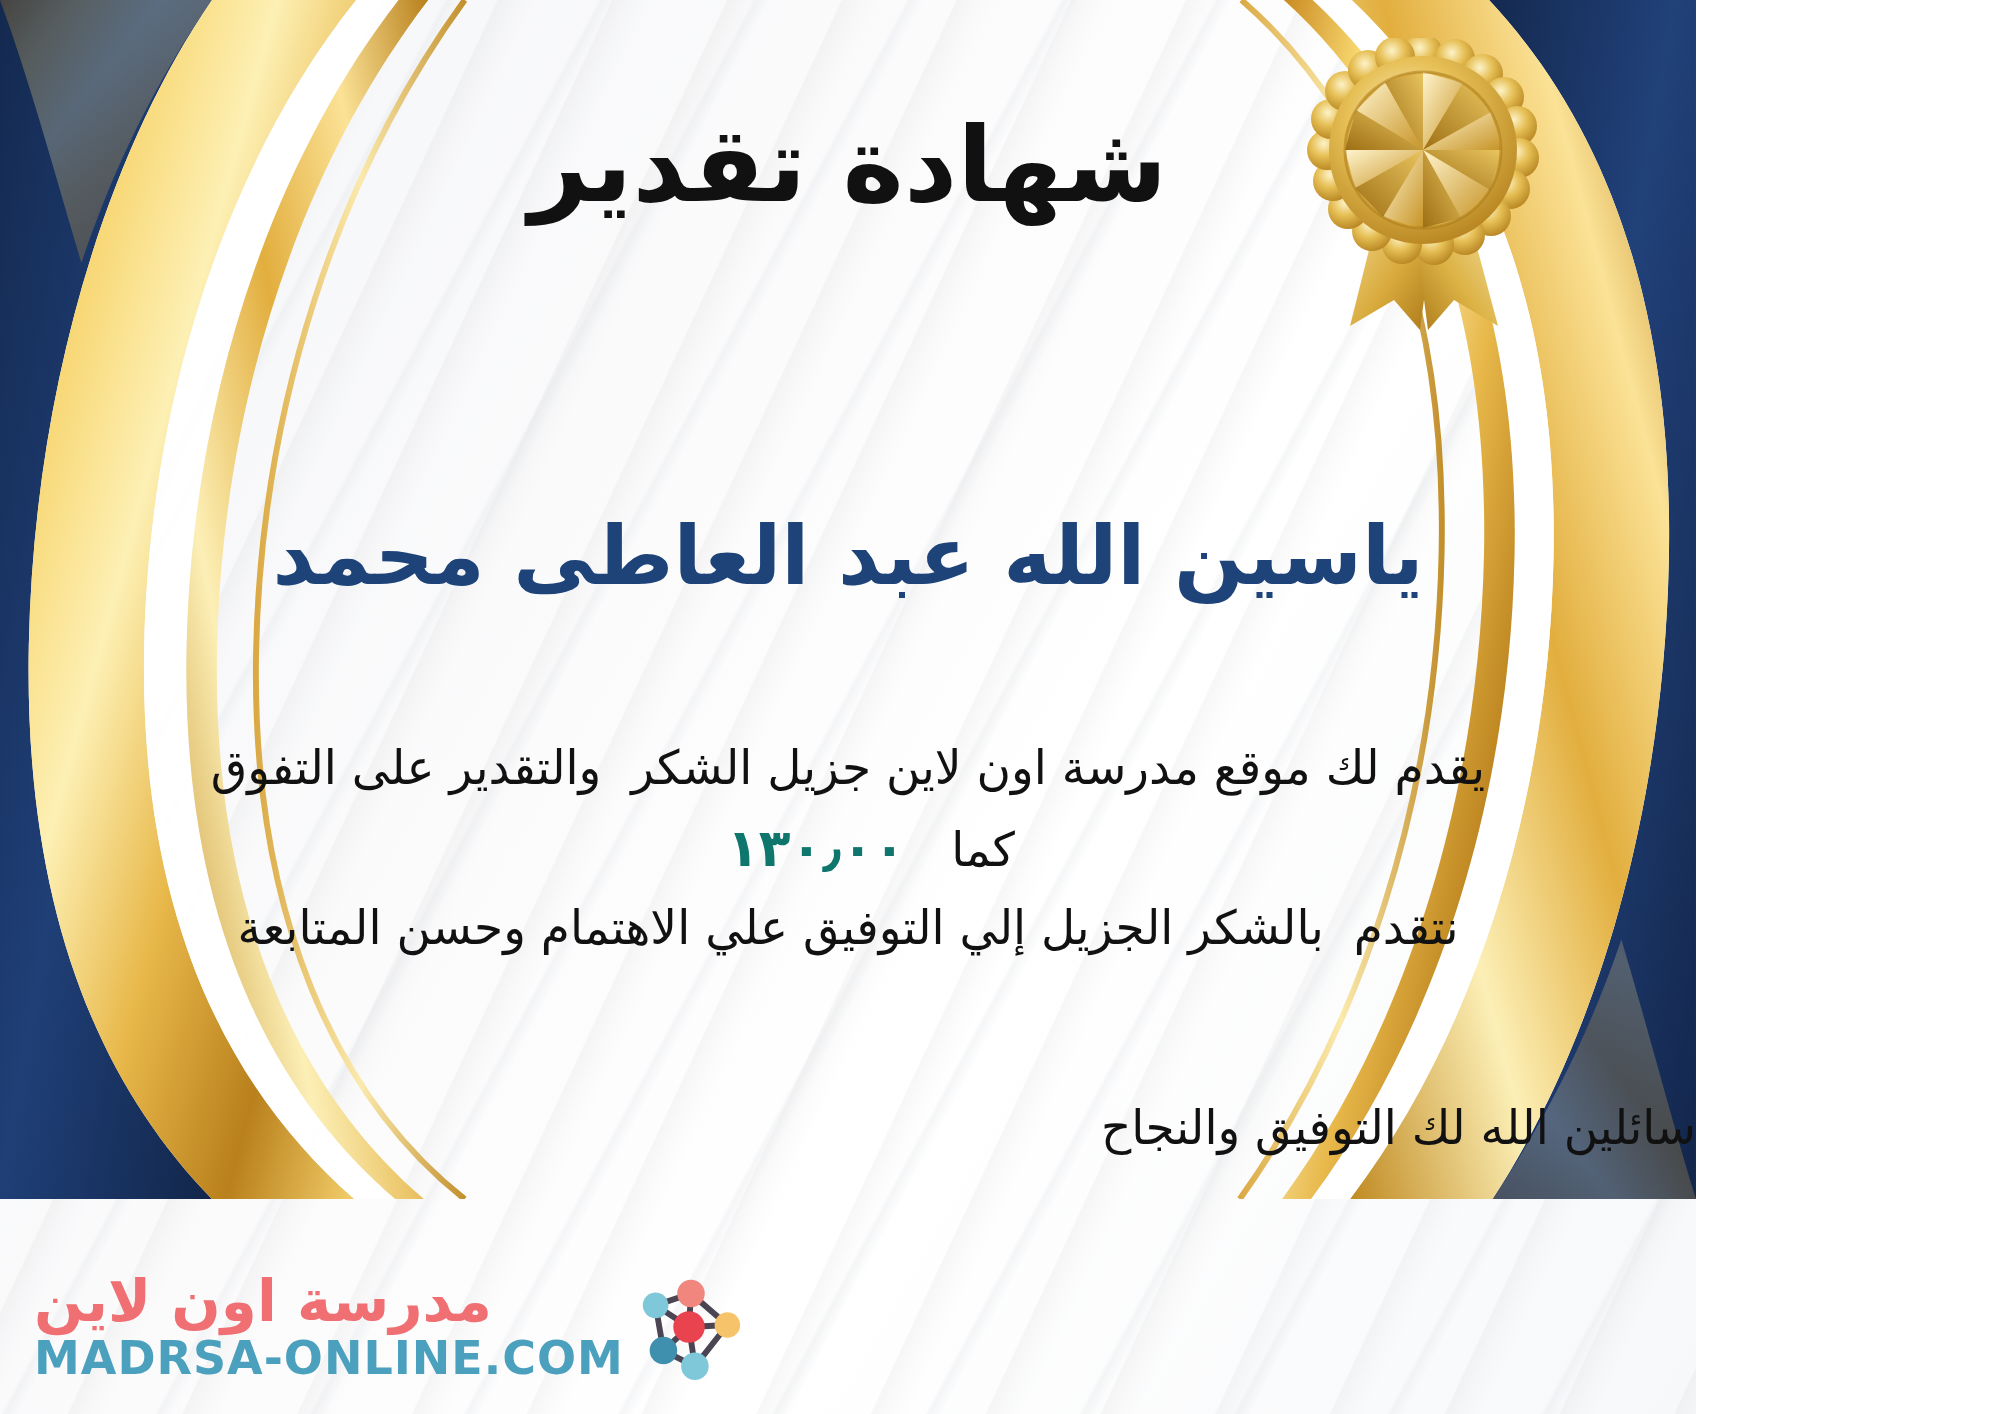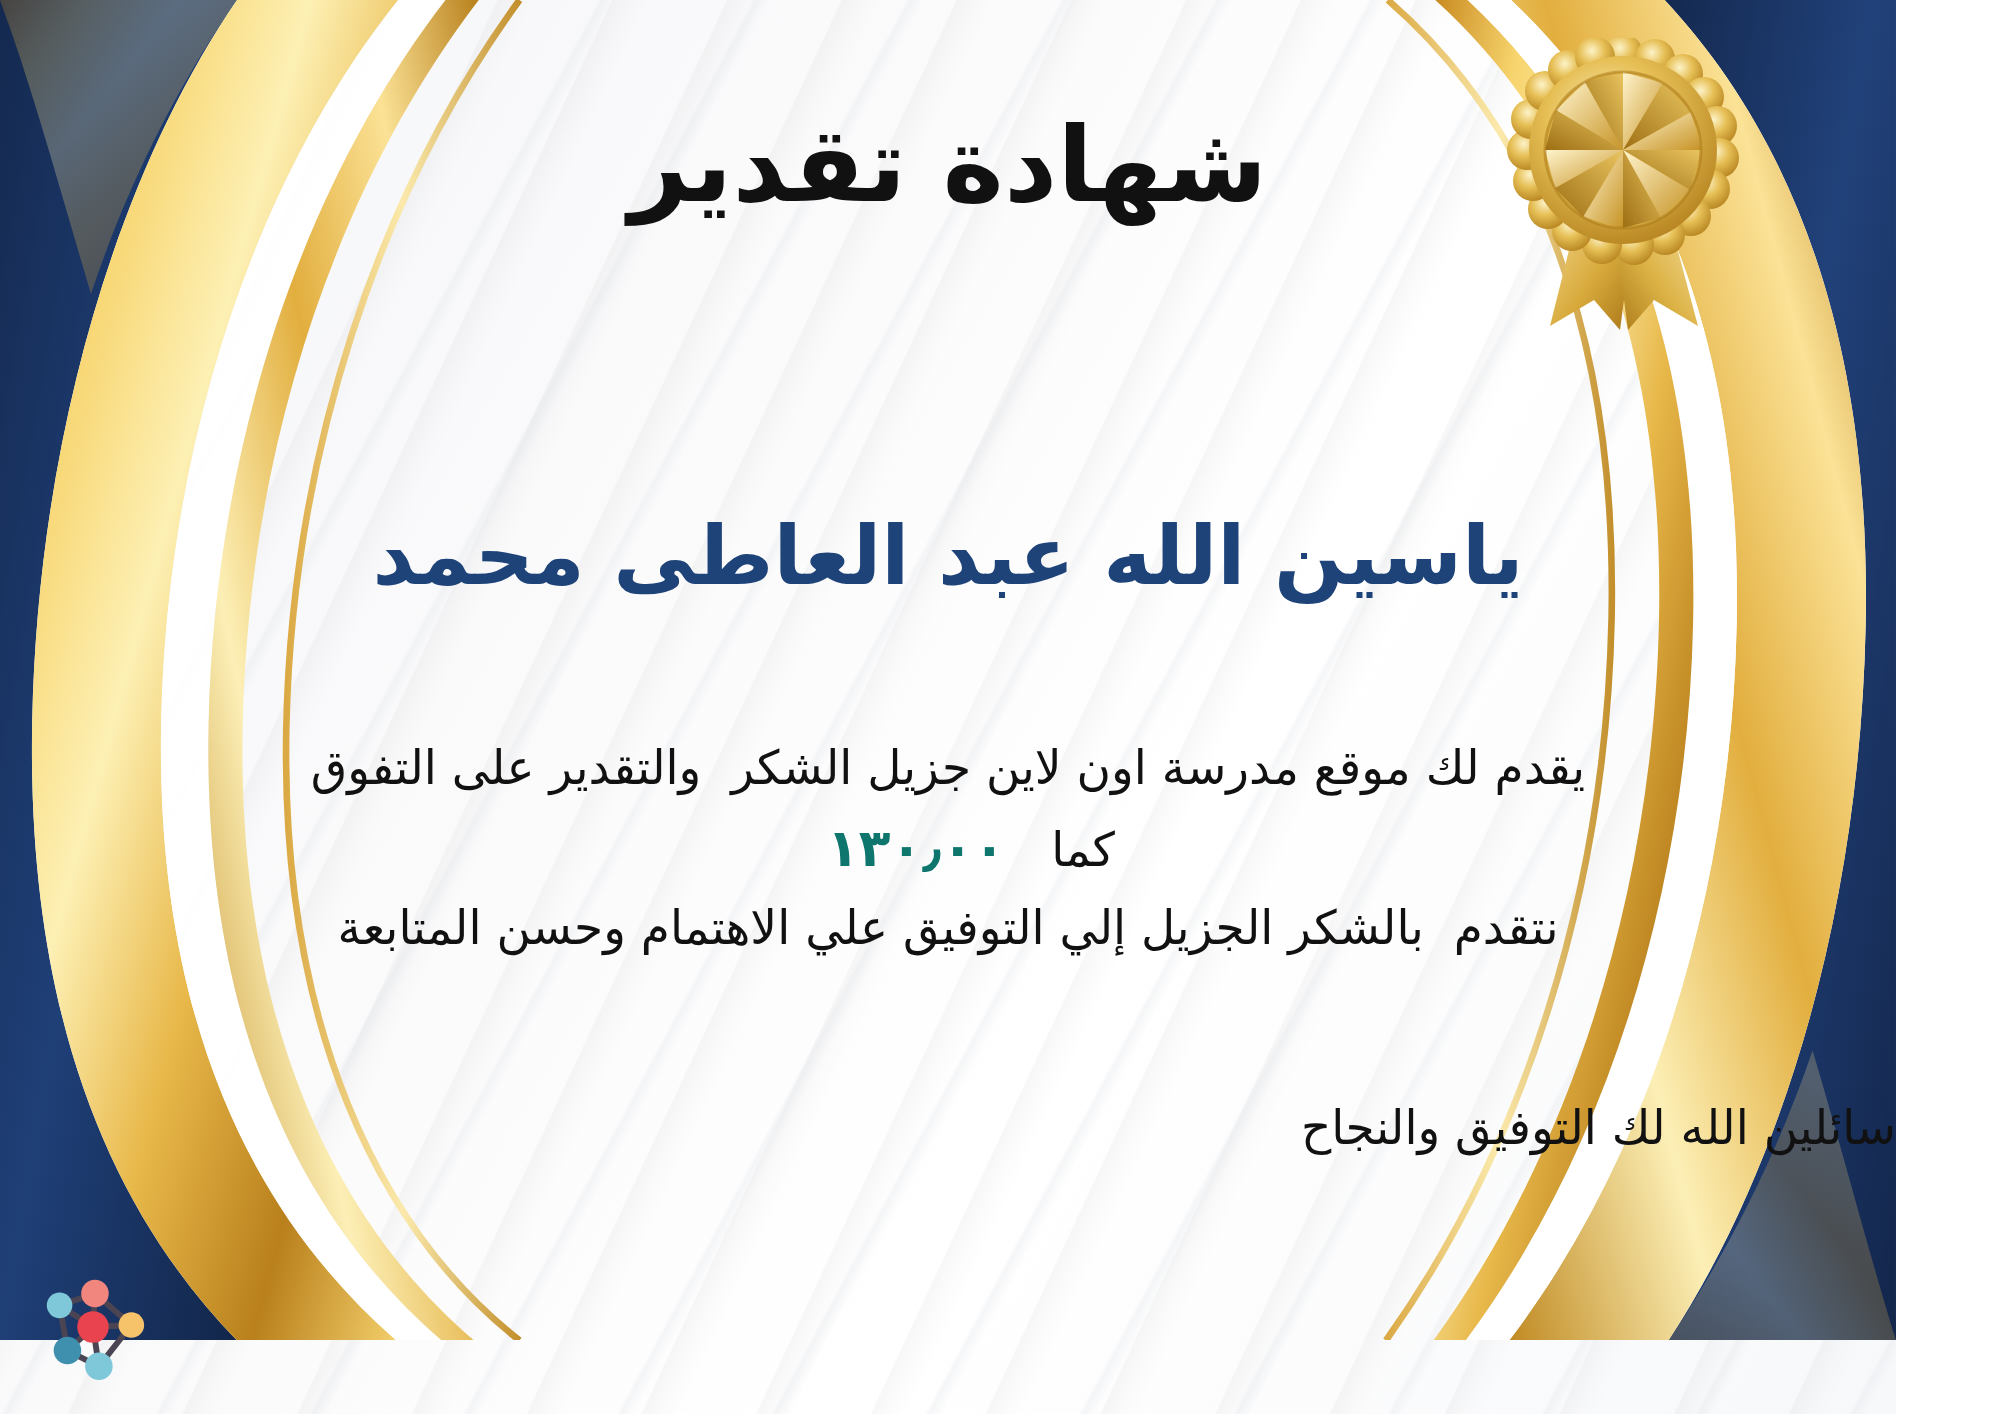--- a/index.html
+++ b/index.html
@@ -1,19 +1,19 @@
 <!DOCTYPE html>
 <html><head>
 <meta charset="utf-8">
 <style>
   html,body{margin:0;padding:0;background:#fff;}
   body{width:2000px;height:1414px;overflow:hidden;
        font-family:"DejaVu Sans","Liberation Sans",sans-serif;}
 
-  .cert{position:relative;width:1896px;height:1414px;overflow:hidden;
+  .cert{position:relative;width:1696px;height:1414px;overflow:hidden;
         background:#ffffff;}
 
   
   .texture{position:absolute;inset:0;
     background:
       repeating-linear-gradient(115deg,
         rgba(0,0,0,0.000) 0px,
         rgba(0,0,0,0.000) 34px,
         rgba(0,0,0,0.030) 36px,
         rgba(0,0,0,0.012) 52px,
@@ -222,20 +222,24 @@
         <span class="grade-val">١٣٠٫٠٠</span>
       </span>
 
       <span class="bodyline">نتقدم  بالشكر الجزيل إلي التوفيق علي الاهتمام وحسن المتابعة</span>
     </div>
 
     <div class="closing">سائلين الله لك التوفيق  والنجاح</div>
   </div>
 
   <div class="logo">
+    <div class="logo-text">
+      <div class="logo-ar">مدرسة اون لاين</div>
+      <div class="logo-en">MADRSA-ONLINE.COM</div>
+    </div>
     <svg class="logo-mark" viewBox="0 0 120 120">
       <g stroke="#4b4453" stroke-width="6" stroke-linecap="round">
         <line x1="26" y1="38" x2="62" y2="26"></line>
         <line x1="26" y1="38" x2="60" y2="60"></line>
         <line x1="26" y1="38" x2="34" y2="84"></line>
         <line x1="62" y1="26" x2="60" y2="60"></line>
         <line x1="62" y1="26" x2="99" y2="58"></line>
         <line x1="60" y1="60" x2="99" y2="58"></line>
         <line x1="60" y1="60" x2="34" y2="84"></line>
         <line x1="60" y1="60" x2="66" y2="100"></line>

